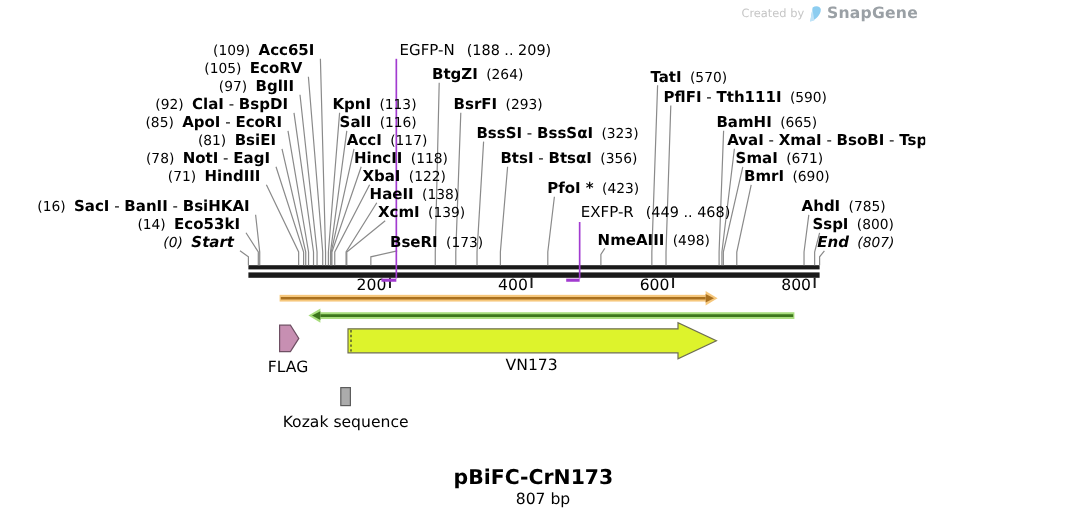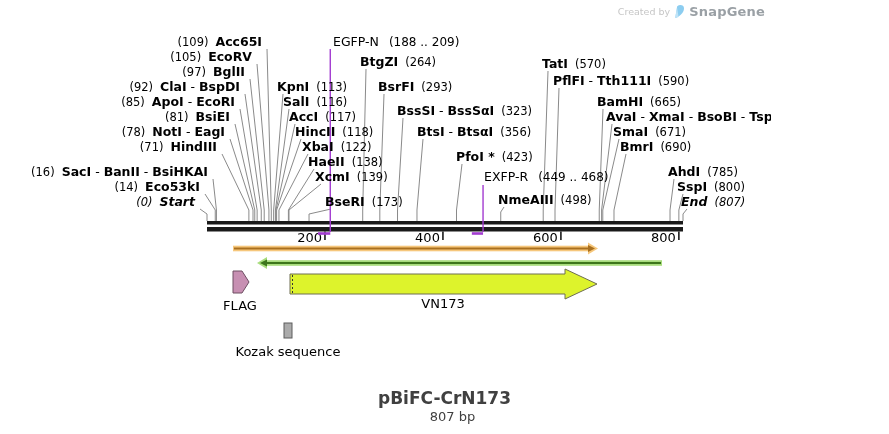--- a/index.html
+++ b/index.html
@@ -1,21 +1,21 @@
 <!DOCTYPE html>
 <html><head>
 <meta charset="utf-8">
 <style>
   html,body{margin:0;padding:0;background:#fff;}
   .canvas{position:relative;width:771px;height:434px;background:#fff;overflow:hidden;
           font-family:"DejaVu Sans","Liberation Sans",sans-serif;}
   .watermark{position:absolute;top:4px;right:6px;display:flex;align-items:center;gap:4px;}
   .watermark .created{font-size:9.5px;color:#c6c6c6;}
   .watermark .brand{font-size:13px;color:#9aa0a5;font-weight:600;letter-spacing:.2px;}
-  .title-block{position:absolute;left:0;top:389px;width:889px;text-align:center;color:#404040;}
+  .title-block{position:absolute;left:0;top:389px;width:889px;text-align:center;color:#000000;}
   .title-block .t1{font-size:17px;font-weight:bold;line-height:19px;}
   .title-block .t2{font-size:13px;line-height:17px;margin-left:16px;}
   svg text{fill:#000;}
 </style>
 </head>
 <body>
 
 <div class="canvas">
 
   <div class="watermark">

